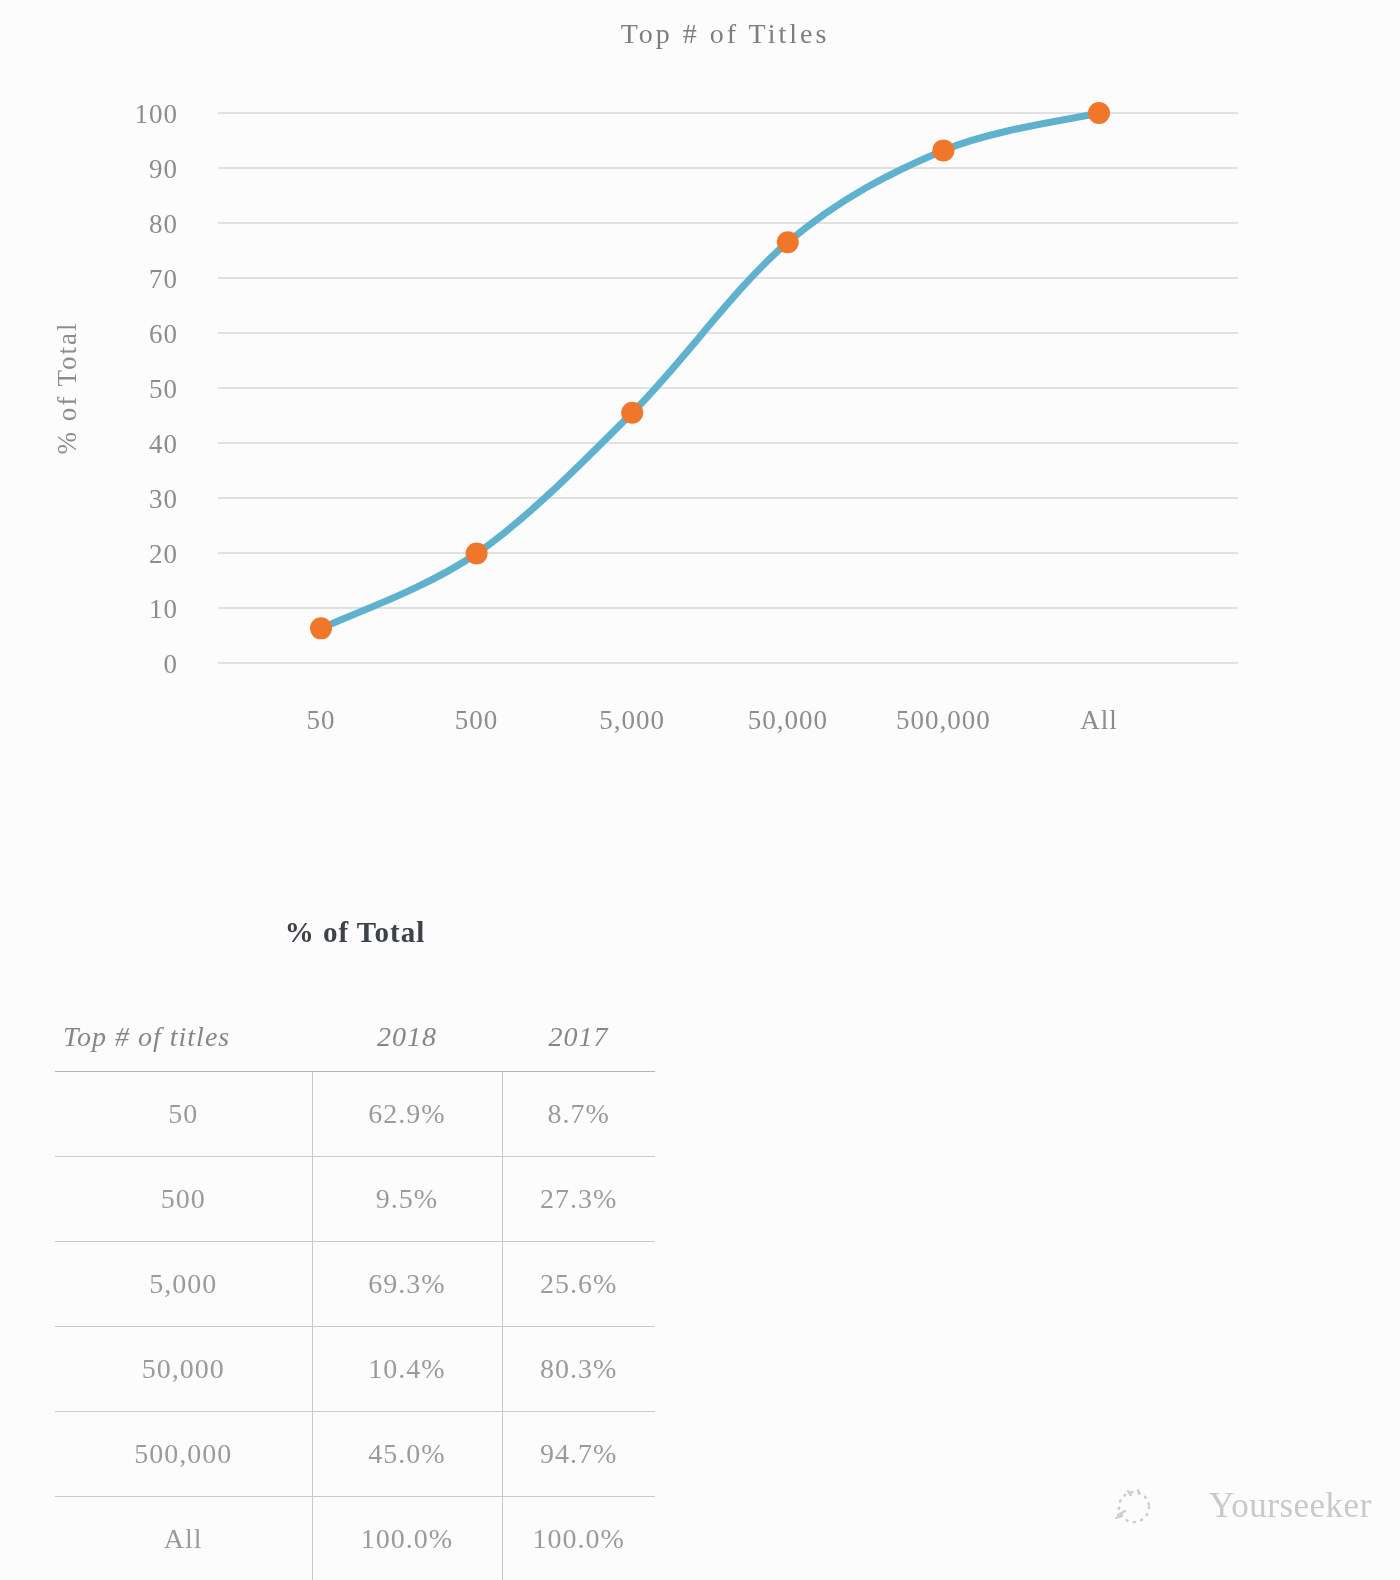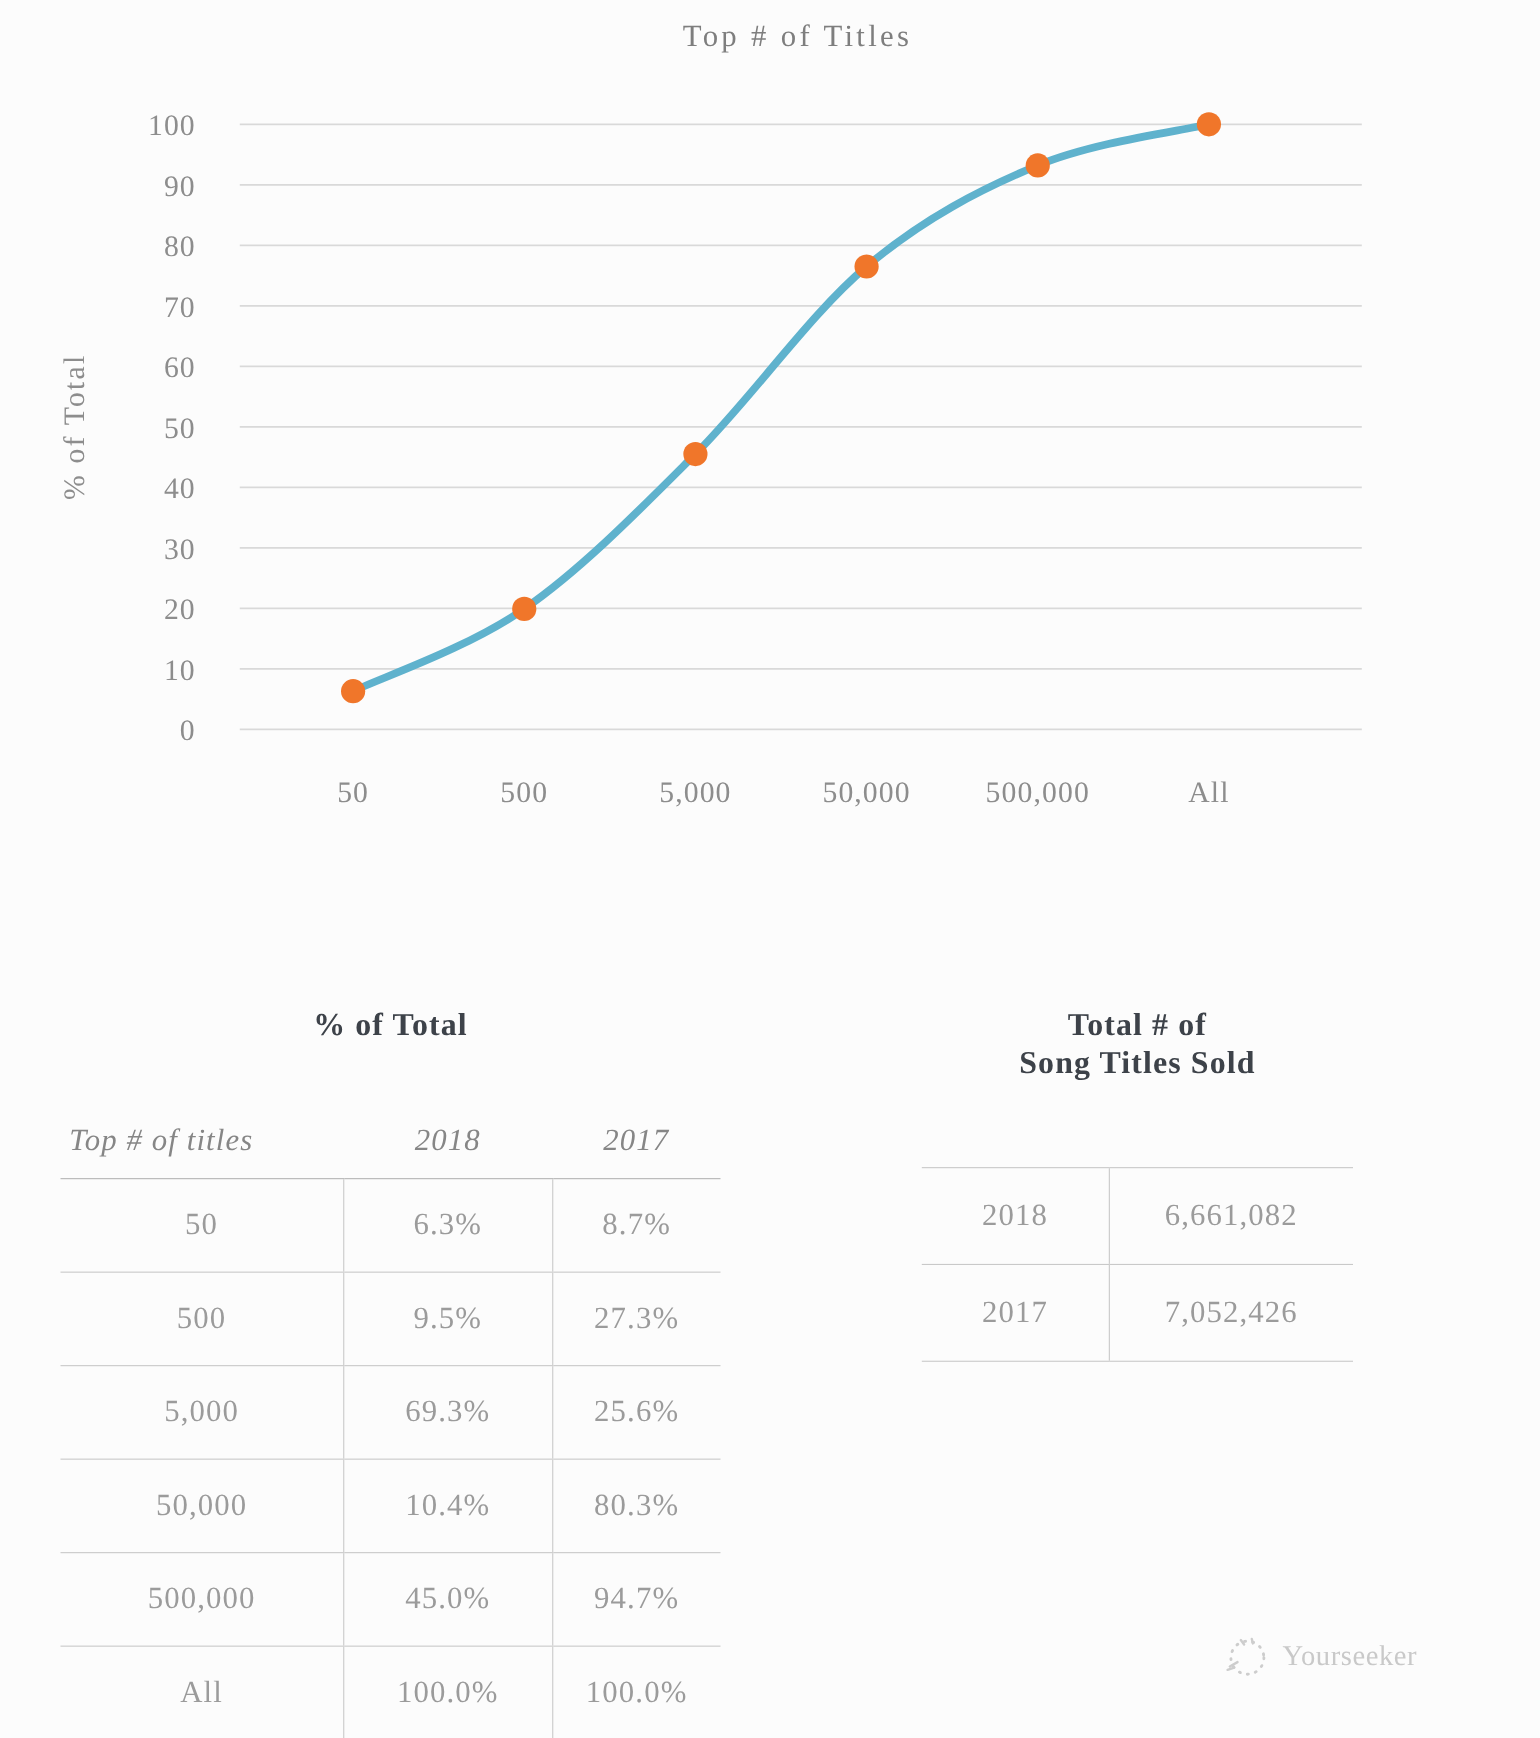--- a/index.html
+++ b/index.html
@@ -54,21 +54,21 @@
   .totals-table tr:first-child td{border-top:1px solid #c9c9c9;}
   .totals-table td.sep{border-left:1px solid #c9c9c9;}
   .totals-table col.c1{width:170px;}
   .totals-table col.c2{width:222px;}
   
   .watermark{
     position:absolute;left:1108px;top:1482px;
     display:flex;align-items:center;gap:10px;
     color:#c9c9c9;
   }
-  .watermark-text{font-size:26px;letter-spacing:0.5px;}
+  .watermark-text{font-size:35px;letter-spacing:0.5px;margin-left:43px;}
 </style>
 </head>
 <body>
 
 <div class="page">
 
   <div class="chart-title">Top # of Titles</div>
 
   <svg id="chart-svg" width="1400" height="790" viewBox="0 0 1400 790">
       <line x1="218" y1="663" x2="1238" y2="663" stroke="#d9d9d9" stroke-width="1.5"></line>
@@ -120,21 +120,21 @@
       <thead>
         <tr>
           <th class="rowhead">Top # of titles</th>
           <th>2018</th>
           <th>2017</th>
         </tr>
       </thead>
       <tbody>
         <tr>
           <td>50</td>
-          <td class="sep">6.3%</td>
+          <td class="sep">62.9%</td>
           <td class="sep">8.7%</td>
         </tr>
         <tr>
           <td>500</td>
           <td class="sep">9.5%</td>
           <td class="sep">27.3%</td>
         </tr>
         <tr>
           <td>5,000</td>
           <td class="sep">69.3%</td>
@@ -152,42 +152,20 @@
         </tr>
         <tr>
           <td>All</td>
           <td class="sep">100.0%</td>
           <td class="sep">100.0%</td>
         </tr>
       </tbody>
     </table>
   </div>
 
-  <div class="totals-block">
-    <h2 class="table-heading">
-      <span>Total # of</span><br>
-      <span>Song Titles Sold</span>
-    </h2>
-    <table class="totals-table">
-      <colgroup>
-          <col class="c1">
-          <col class="c2">
-        </colgroup>
-      <tbody>
-        <tr>
-          <td>2018</td>
-          <td class="sep">6,661,082</td>
-        </tr>
-        <tr>
-          <td>2017</td>
-          <td class="sep">7,052,426</td>
-        </tr>
-      </tbody>
-    </table>
-  </div>
 
   <div class="watermark">
     <svg width="48" height="48" viewBox="0 0 48 48">
       <circle cx="26" cy="25" r="15" fill="none" stroke="#cdcdcd" stroke-width="2.6" stroke-linecap="round" stroke-dasharray="1 6.5"></circle>
       <path d="M10 33 L17 29 M8 36 L14 34 M20 9 L23 13 M30 8 L31 12" fill="none" stroke="#cdcdcd" stroke-width="2.2" stroke-linecap="round"></path>
     </svg>
     <span class="watermark-text">Yourseeker</span>
   </div>
 
 </div>

